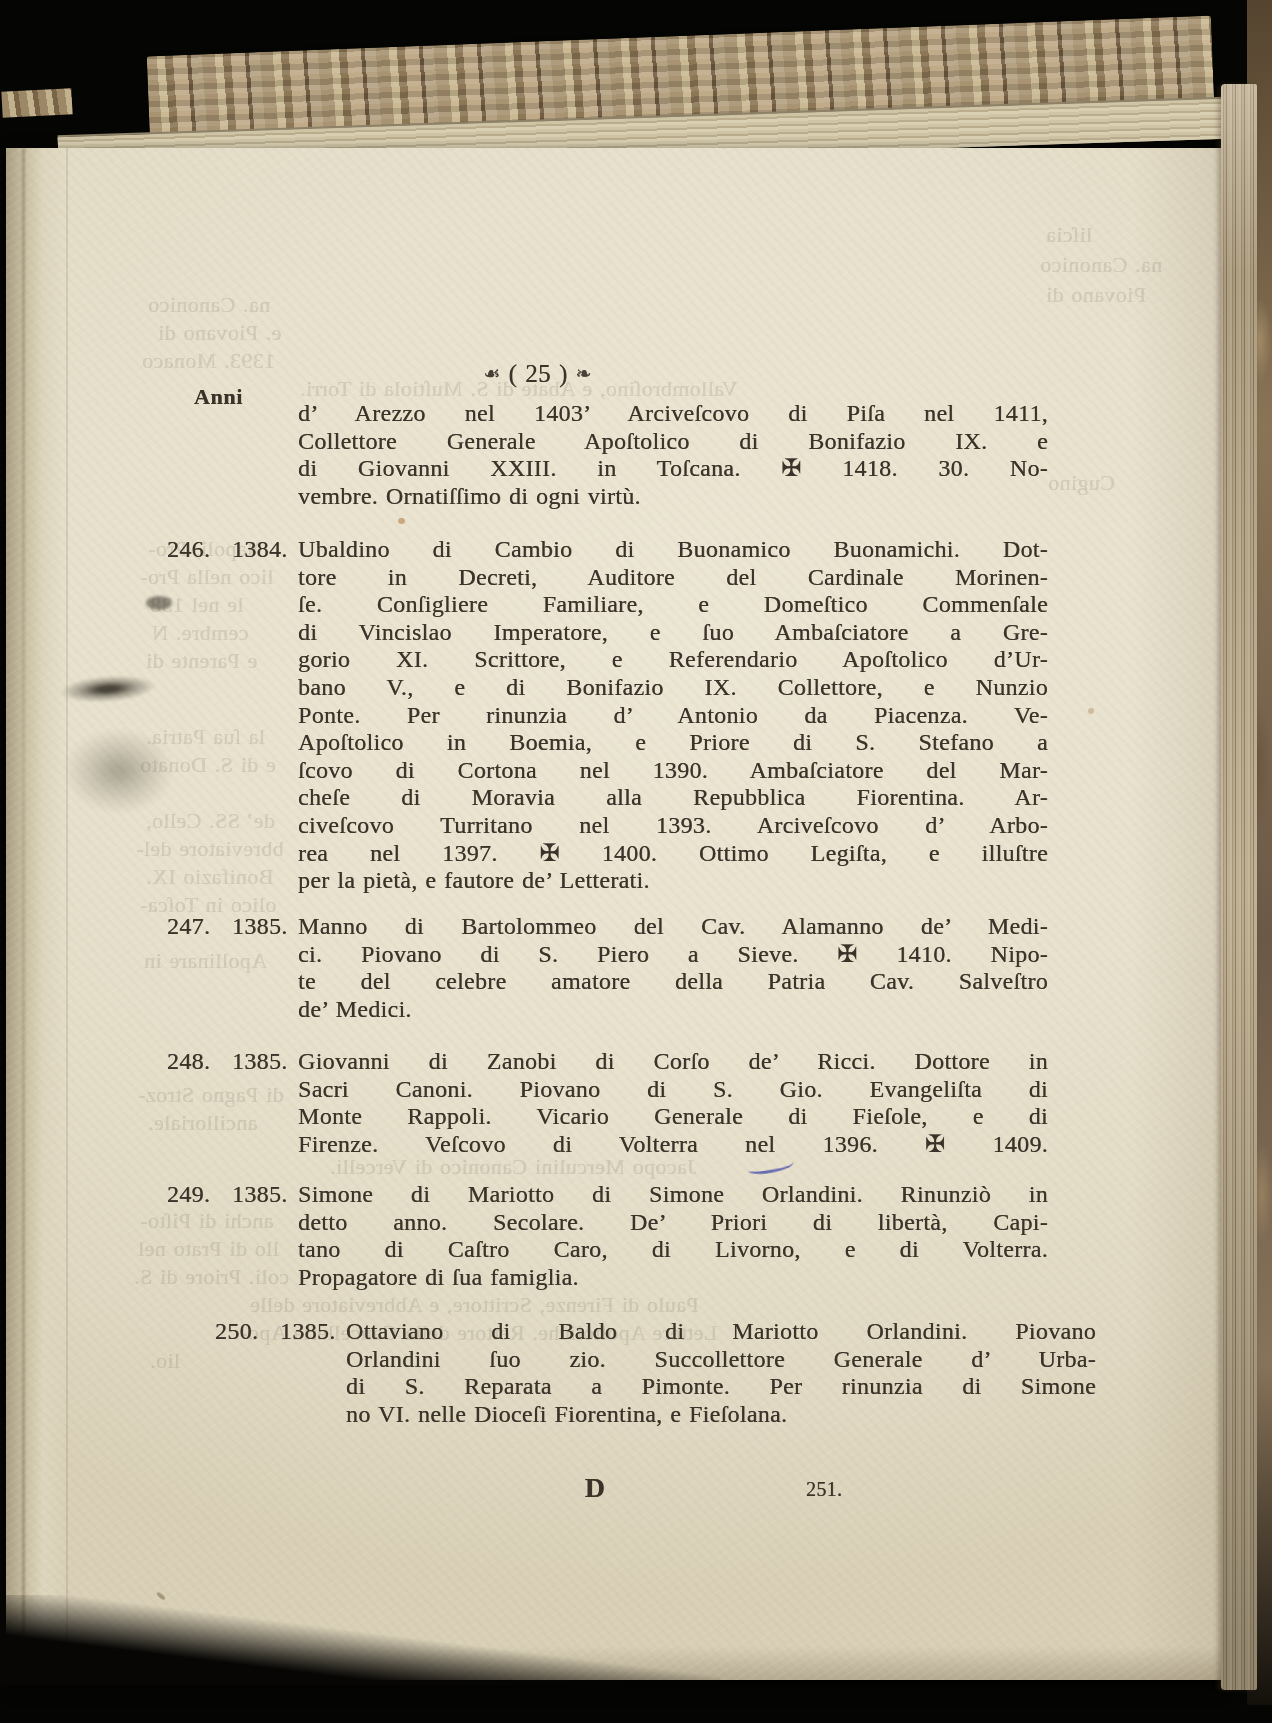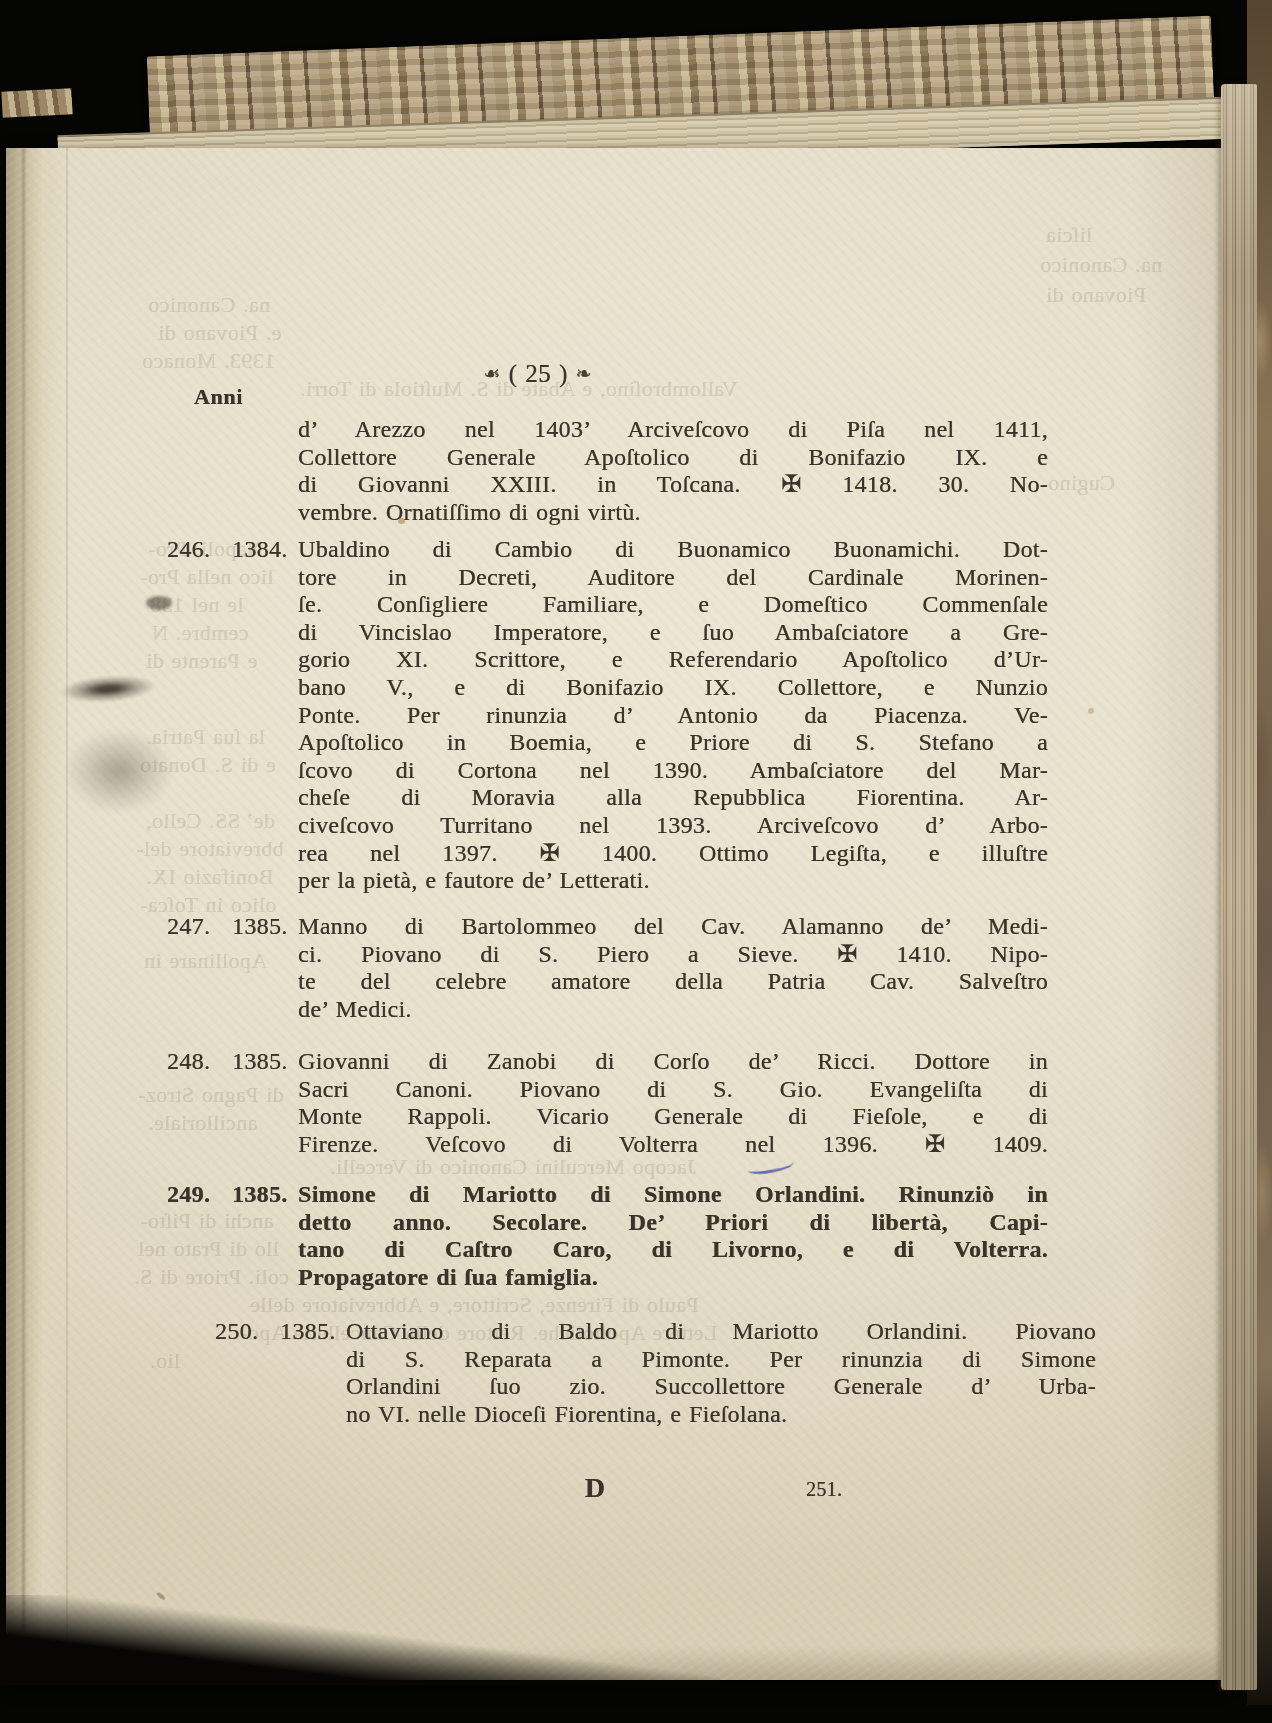--- a/index.html
+++ b/index.html
@@ -53,21 +53,21 @@
     background:linear-gradient(rgba(90,75,50,0), rgba(90,75,50,.28));}
   .bottom-wedge{position:absolute;left:0;top:1595px;width:720px;height:90px;
     background:linear-gradient(to top right,#070604 28%, rgba(7,6,4,0) 55%);}
 
   
   .ink{color:#3b332a;font-size:24px;letter-spacing:.3px;word-spacing:1.5px;
        text-shadow:.35px 0 0 rgba(59,51,42,.75);}
   .pagehead{position:absolute;left:424px;top:212px;width:215px;text-align:center;font-size:25px;}
   .pagehead .orn{font-family:"DejaVu Sans",sans-serif;font-size:19px;opacity:.92;position:relative;top:-2px;}
   .margin-label{position:absolute;left:188px;top:236px;font-weight:700;font-size:22px;letter-spacing:.6px;}
-  .para{position:absolute;left:292px;top:252px;width:750px;margin-top:16px;}
+  .para{position:absolute;left:292px;top:252px;width:750px;}
   .line{height:27.6px;line-height:27.6px;text-align:justify;text-align-last:justify;white-space:normal;}
   .line.last{text-align-last:left;}
   .entry{position:absolute;left:0;width:1042px;}
   .enum{position:absolute;left:161px;top:0;line-height:27.6px;}
   .eyear{position:absolute;left:226px;top:0;line-height:27.6px;}
   .elines{margin-left:292px;width:750px;}
   .signature{position:absolute;left:566px;top:1324px;width:46px;text-align:center;font-weight:700;font-size:28px;}
   .catchword{position:absolute;left:800px;top:1330px;font-size:20px;}
 
   
@@ -186,37 +186,37 @@
         <div class="entry" style="top: 900px;">
           <span class="enum">248.</span>
           <span class="eyear">1385.</span>
           <div class="elines">
             <div class="line">Giovanni di Zanobi di Corſo de’ Ricci. Dottore in</div>
             <div class="line">Sacri Canoni. Piovano di S. Gio. Evangeliſta di</div>
             <div class="line">Monte Rappoli. Vicario Generale di Fieſole, e di</div>
             <div class="line">Firenze. Veſcovo di Volterra nel 1396. ✠ 1409.</div>
           </div>
         </div>
-        <div class="entry" style="top: 1033px; font-weight: bold;">
+        <div class="entry" style="top: 1033px;">
           <span class="enum">249.</span>
           <span class="eyear">1385.</span>
           <div class="elines">
             <div class="line">Simone di Mariotto di Simone Orlandini. Rinunziò in</div>
             <div class="line">detto anno. Secolare. De’ Priori di libertà, Capi-</div>
             <div class="line">tano di Caſtro Caro, di Livorno, e di Volterra.</div>
             <div class="line last">Propagatore di ſua famiglia.</div>
           </div>
         </div>
         <div class="entry" style="top: 1170px; margin-left: 48px;">
           <span class="enum">250.</span>
           <span class="eyear">1385.</span>
           <div class="elines">
             <div class="line">Ottaviano di Baldo di Mariotto Orlandini. Piovano</div>
+            <div class="line">Orlandini ſuo zio. Succollettore Generale d’ Urba-</div>
             <div class="line">di S. Reparata a Pimonte. Per rinunzia di Simone</div>
-            <div class="line">Orlandini ſuo zio. Succollettore Generale d’ Urba-</div>
             <div class="line last">no VI. nelle Dioceſi Fiorentina, e Fieſolana.</div>
           </div>
         </div>
       </div>
 
     <div class="signature">D</div>
     <div class="catchword">251.</div>
 
     <div class="smudge1"></div>
     <div class="smudge2"></div>

